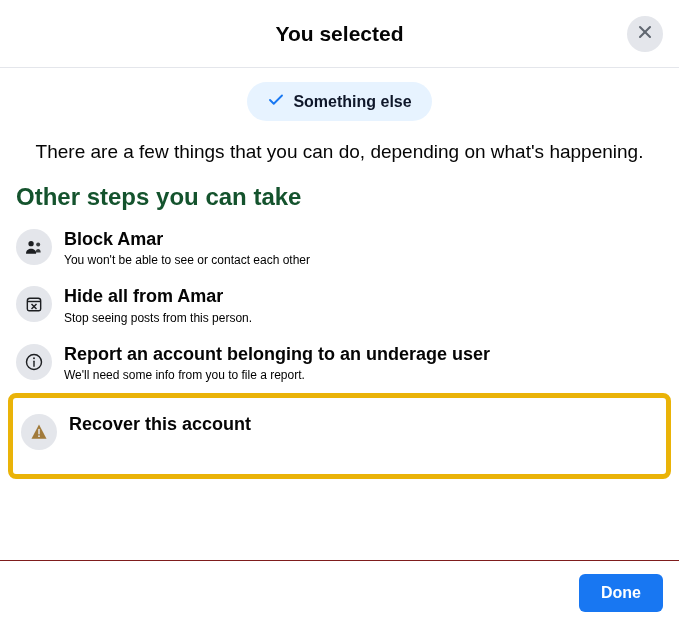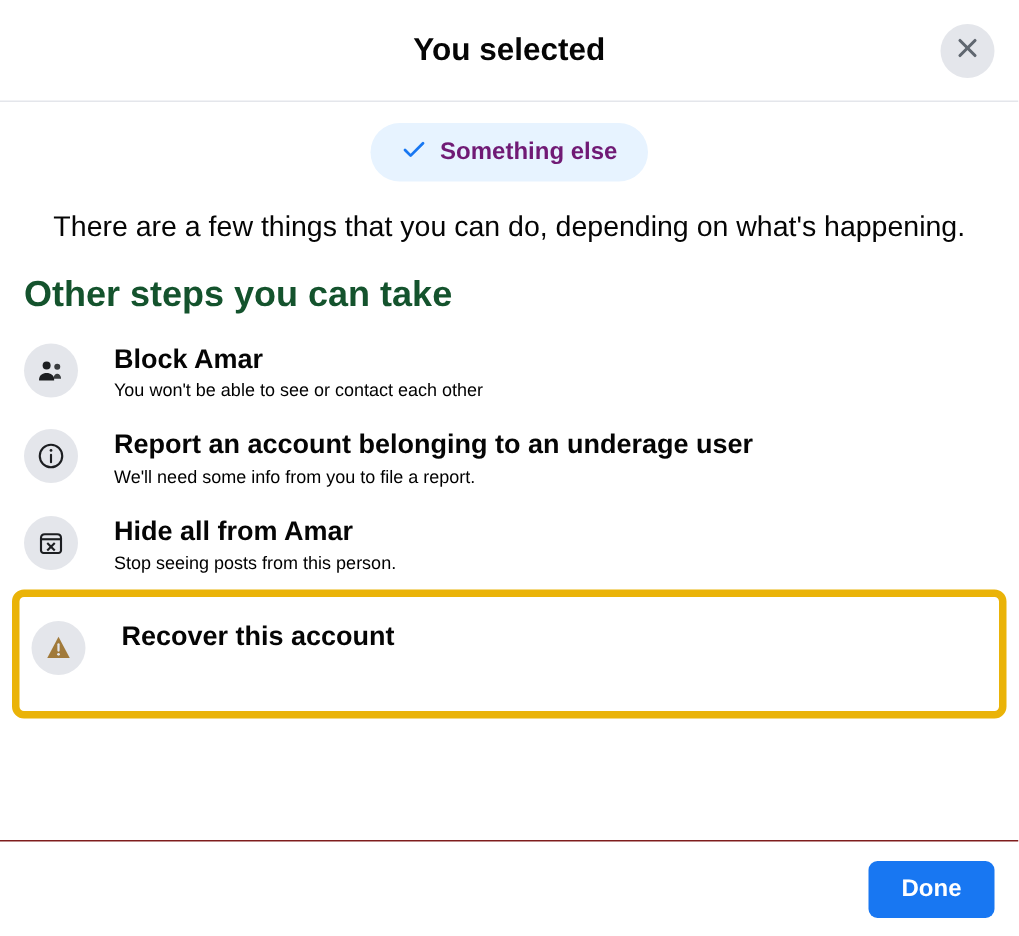--- a/index.html
+++ b/index.html
@@ -60,21 +60,21 @@
     align-items: center;
     gap: 8px;
     cursor: pointer;
     border: none;
   }
   .chip svg {
     width: 18px;
     height: 18px;
   }
   .chip-label {
-    color: #701a75;
+    color: #0f172a;
     font-size: 16px;
     font-weight: 600;
   }
   .description {
     text-align: center;
     font-size: 19px;
     color: #050505;
     padding: 10px 16px 16px;
   }
   .section-title {
@@ -83,21 +83,21 @@
     color: #14532d;
     padding: 4px 16px 8px;
   }
   .step-list {
     padding: 0 0 0 0;
   }
   .step-item {
     display: flex;
     align-items: flex-start;
     padding: 8px 16px;
-    gap: 24px;
+    gap: 12px;
     cursor: pointer;
   }
   .step-icon {
     width: 36px;
     height: 36px;
     border-radius: 50%;
     background: #e4e6eb;
     display: flex;
     align-items: center;
     justify-content: center;
@@ -199,43 +199,43 @@
     </div>
     <div class="step-text">
       <div class="step-title">Block Amar</div>
       <div class="step-subtitle">You won't be able to see or contact each other</div>
     </div>
   </div>
 
   <div class="step-item">
     <div class="step-icon">
       <svg viewBox="0 0 24 24" fill="none" stroke="#1c1e21" stroke-width="1.7">
-        <circle cx="12" cy="12" r="9"></circle>
-        <line x1="12" y1="11" x2="12" y2="17" stroke-linecap="round"></line>
-        <circle cx="12" cy="7.5" r="1.1" fill="#1c1e21" stroke="none"></circle>
-      </svg>
-    </div>
-    <div class="step-text">
-      <div class="step-title">Report an account belonging to an underage user</div>
-      <div class="step-subtitle">We'll need some info from you to file a report.</div>
-    </div>
-  </div>
-
-  <div class="step-item">
-    <div class="step-icon">
-      <svg viewBox="0 0 24 24" fill="none" stroke="#1c1e21" stroke-width="1.7">
         <path d="M4 8 C4 6 5 5 7 5 L17 5 C19 5 20 6 20 8 L20 18 C20 19 19 20 18 20 L6 20 C5 20 4 19 4 18 Z"></path>
         <path d="M4 9 L20 9"></path>
         <line x1="9" y1="12" x2="15" y2="18"></line>
         <line x1="15" y1="12" x2="9" y2="18"></line>
       </svg>
     </div>
     <div class="step-text">
       <div class="step-title">Hide all from Amar</div>
       <div class="step-subtitle">Stop seeing posts from this person.</div>
+    </div>
+  </div>
+
+  <div class="step-item">
+    <div class="step-icon">
+      <svg viewBox="0 0 24 24" fill="none" stroke="#1c1e21" stroke-width="1.7">
+        <circle cx="12" cy="12" r="9"></circle>
+        <line x1="12" y1="11" x2="12" y2="17" stroke-linecap="round"></line>
+        <circle cx="12" cy="7.5" r="1.1" fill="#1c1e21" stroke="none"></circle>
+      </svg>
+    </div>
+    <div class="step-text">
+      <div class="step-title">Report an account belonging to an underage user</div>
+      <div class="step-subtitle">We'll need some info from you to file a report.</div>
     </div>
   </div>
 
   <div class="highlight-box">
     <div class="step-item">
       <div class="step-icon">
         <svg viewBox="0 0 24 24" fill="#a17a3a">
           <path d="M12 3 L21 20 L3 20 Z"></path>
           <line x1="12" y1="9" x2="12" y2="14" stroke="#e4e6eb" stroke-width="1.8" stroke-linecap="round"></line>
           <circle cx="12" cy="17" r="1.1" fill="#e4e6eb"></circle>

